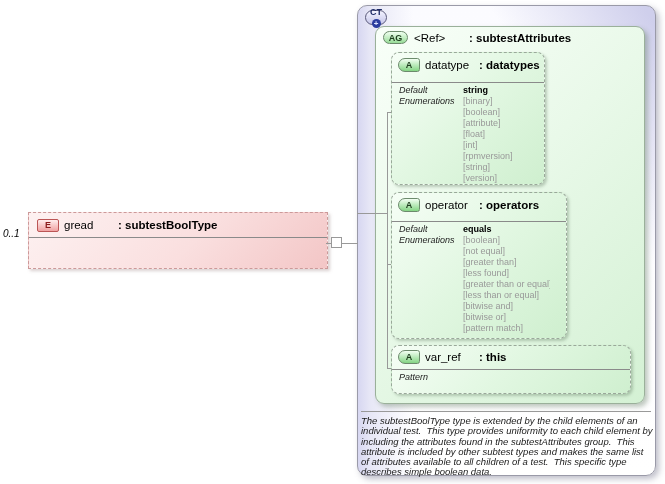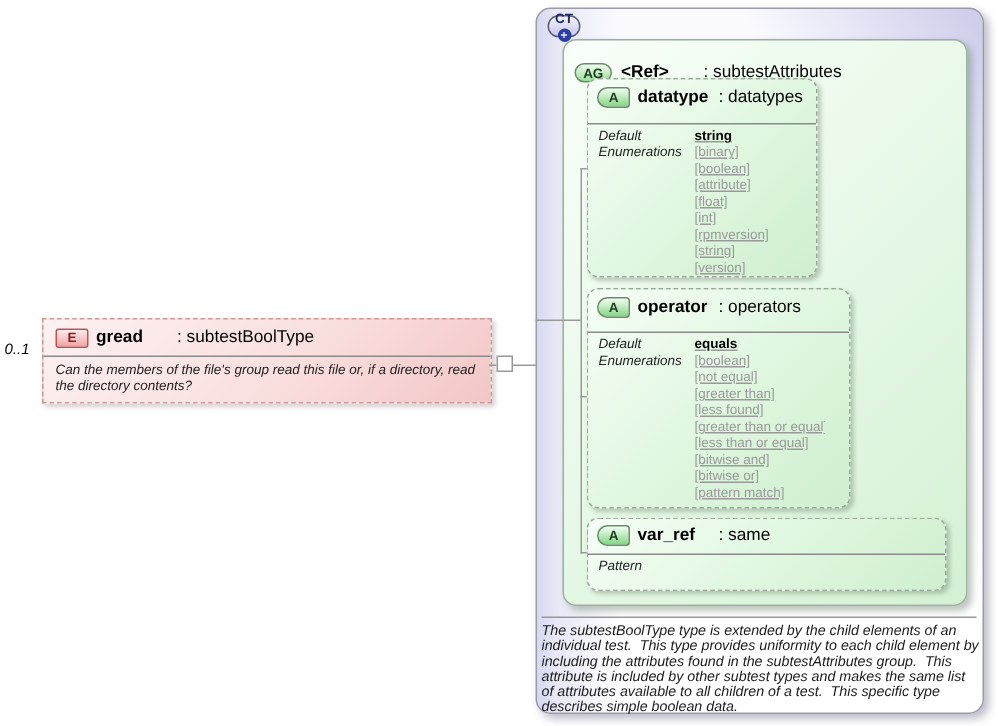--- a/index.html
+++ b/index.html
@@ -35,35 +35,35 @@
   .badge-e { width:22px; height:13px; border:1px solid #b55; border-radius:2px;
       background:linear-gradient(to bottom,#ffeded,#f0a2a2); color:#8c1d1d; font-size:9px; }
   
   .ag-box {
     position:absolute; left:375px; top:26px; width:268px; height:376px;
     border:1px solid #9ab09a; border-radius:9px;
     background:linear-gradient(135deg,#f9fff9 0%, #e9f9e9 45%, #d4f1d4 100%);
     box-shadow:3px 3px 5px rgba(90,115,90,0.4);
     z-index:2;
   }
-  .ag-header { position:absolute; left:7px; top:15px; display:flex; align-items:flex-start; gap:6px; }
-  .hdr-name { font-size:11.5px; font-weight:bold; color:#000; display:inline-block; min-width:49px; white-space:nowrap; }
-  .hdr-type { font-size:11.5px; font-weight:normal; color:#000; white-space:nowrap; }
+  .ag-header { position:absolute; left:7px; top:4px; display:flex; align-items:center; gap:6px; }
+  .hdr-name { font-size:11.5px; font-weight:normal; color:#000; display:inline-block; min-width:49px; white-space:nowrap; }
+  .hdr-type { font-size:11.5px; font-weight:bold; color:#000; white-space:nowrap; }
   
   .attr-box {
     position:absolute; border:1px dashed #9aa89a; border-radius:8px;
     background:linear-gradient(135deg,#f6fef6 0%, #e1f7e1 50%, #cfefcf 100%);
     box-shadow:2px 2px 3px rgba(90,115,90,0.35);
     z-index:5;
   }
   .attr-header { display:flex; align-items:center; gap:5px; padding:5px 0 0 6px; box-sizing:border-box; }
   .attr-sep { position:absolute; left:0; right:0; height:1px; background:#8a8a8a; }
   .facets { position:absolute; left:7px; right:16px; display:flex; font-size:9px; line-height:11px; }
   .facet-labels { width:64px; font-style:italic; color:#222; flex:none; }
-  .facet-values { color:#999; white-space:nowrap; overflow:hidden;text-decoration:underline; }
+  .facet-values { color:#999; white-space:nowrap; overflow:hidden; }
   .default-val { color:#000; font-weight:bold; }
   .enum-val { color:#999; }
   .pattern-row { position:absolute; left:7px; top:26px; display:flex; align-items:center; }
   .pattern-label { font-size:9px; font-style:italic; color:#222; width:40px; flex:none; }
   .pattern-value { font-size:7.8px; letter-spacing:-0.2px; color:#777; white-space:nowrap; }
   
   .el-box {
     position:absolute; left:28px; top:212px; width:300px; height:57px;
     border:1px dashed #c99; box-sizing:border-box;
     background:linear-gradient(135deg,#fdf1f1 0%, #fadfdf 55%, #f3c6c6 100%);
@@ -171,34 +171,33 @@
             <div class="enum-val">[pattern match]</div>
           </div>
       </div>
     </div>
   </div>
 
   <div class="attr-box" style="left:391px; top:345px; width:238px; height:47px;">
     <div class="attr-header" style="padding-top:4px;">
       <span class="badge badge-a">A</span>
       <span class="hdr-name">var_ref</span>
-      <span class="hdr-type">: same</span>
+      <span class="hdr-type">: this</span>
     </div>
     <div class="attr-sep" style="top:23px;"></div>
     <div class="pattern-row">
       <span class="pattern-label">Pattern</span>
     </div>
   </div>
 
   <div class="annot-sep"></div>
   <div class="annotation">The subtestBoolType type is extended by the child elements of an individual test.  This type provides uniformity to each child element by including the attributes found in the subtestAttributes group.  This attribute is included by other subtest types and makes the same list of attributes available to all children of a test.  This specific type describes simple boolean data.</div>
 
   <div class="cardinality">0..1</div>
   <div class="el-box">
     <div class="el-header">
       <span class="badge badge-e">E</span>
       <span class="hdr-name">gread</span>
       <span class="hdr-type">: subtestBoolType</span>
     </div>
-    <div class="el-doc">Can the members of the file's group read this file or, if a directory, read the directory contents?</div>
   </div>
 
 </div>
 
 </body></html>

